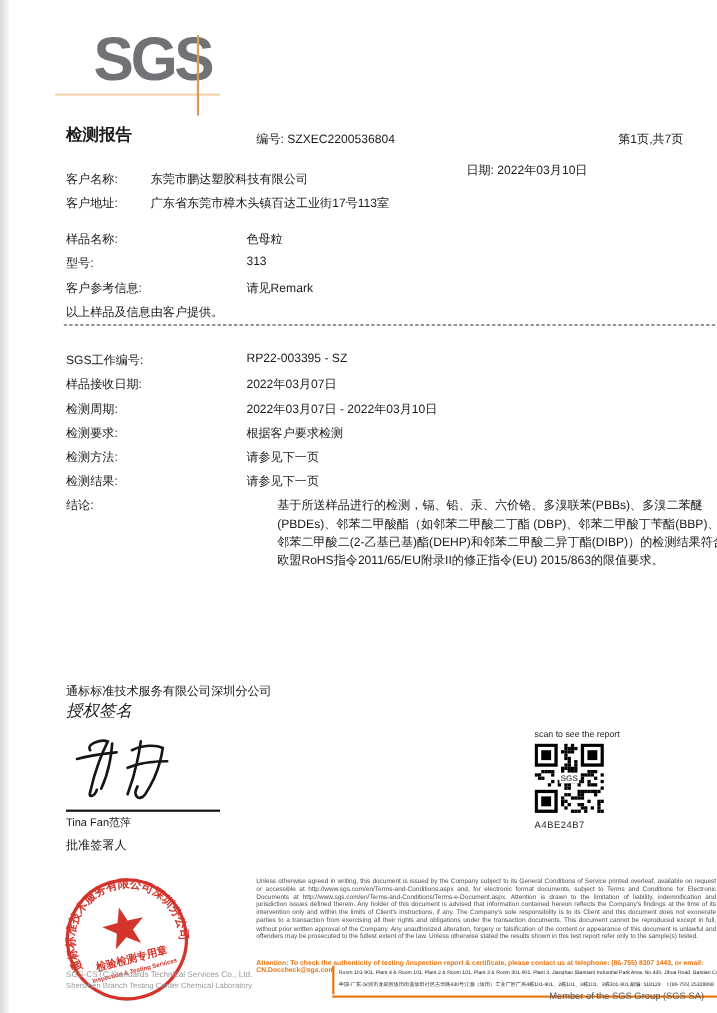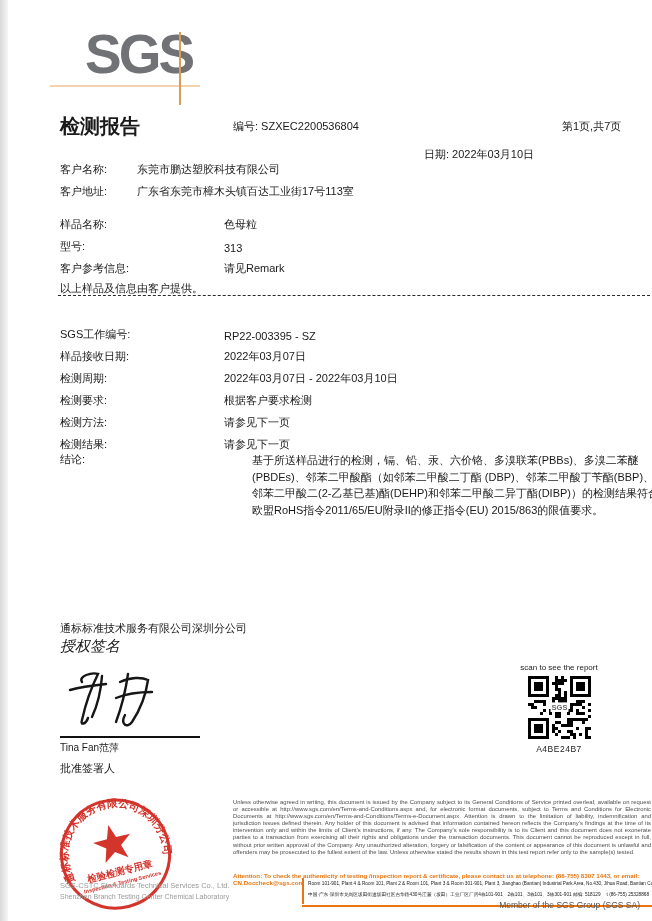--- a/index.html
+++ b/index.html
@@ -10,45 +10,45 @@
     padding-left:12px;
   }
   .page-edge{position:absolute;left:0;top:0;width:8px;height:100%;
     background:linear-gradient(to right,#d9d9d9,#f6f6f6);}
   
   .sgs-logo{position:absolute;left:84px;top:26px;font-size:56px;font-weight:bold;
     color:#717275;letter-spacing:-3px;line-height:1;transform:scaleX(.98);}
   .logo-hline{position:absolute;left:50px;top:85px;width:150px;height:2px;background:#f2d3ae;}
   .logo-vline{position:absolute;left:179px;top:32px;width:2px;height:73px;background:#dd9a52;}
   
-  .report-title{position:absolute;left:60px;top:113px;font-size:20px;font-weight:bold;}
+  .report-title{position:absolute;left:60px;top:113px;font-size:15px;font-weight:bold;}
   .hdr{position:absolute;top:119px;font-size:11px;text-align:right;}
   .hdr-no{left:233px;} .hdr-date{left:424px;margin-top:28px;} .hdr-page{left:562px;}
   
   .rows{position:absolute;left:60px;font-size:11px;}
-  .row{display:flex;height:22px;align-items:flex-end;}
+  .row{display:flex;height:22px;align-items:flex-start;}
   .row .lbl{flex:0 0 77px;}
   .row.wide .lbl{flex:0 0 164px;}
   .client-rows{top:155px;}
   .sample-rows{top:210px;}
   .job-rows{top:320px;}
   .note-row{height:20px;}
   .dashline{position:absolute;left:58px;top:295px;width:592px;border-top:1.5px dashed #2a2a2a;}
   .concl-row{display:flex;margin-top:0;gap:28px;}
   .concl-row .lbl{flex:0 0 164px;}
   .concl-text{width:410px;line-height:16.5px;}
   
   .sig-company{position:absolute;left:60px;top:621px;font-size:11px;}
   .sig-auth{position:absolute;left:60px;top:637px;font-size:15px;font-style:italic;}
   .sig-img{position:absolute;left:62px;top:660px;}
   .sig-line{position:absolute;left:60px;top:736px;width:140px;height:2px;background:#111;}
   .sig-name{position:absolute;left:60px;top:741px;font-size:10px;}
   .sig-role{position:absolute;left:60px;top:761px;font-size:11px;}
   
-  .qr-box{position:absolute;left:504px;top:663px;width:110px;text-align:center;}
+  .qr-box{position:absolute;left:486px;top:663px;width:110px;}
   .qr-caption{font-size:8px;color:#222;}
   .qr-grid{display:inline-block;margin-top:4px;line-height:0;}
   .qr-code-text{font-size:8.5px;color:#222;letter-spacing:.5px;margin-top:1px;}
   
   .stamp{position:absolute;left:58px;top:796px;transform:rotate(-14deg);opacity:.93;}
   
   .disclaimer{position:absolute;left:233px;top:799px;width:418px;font-size:5.9px;
     line-height:7.1px;color:#4d4d4d;text-align:justify;}
   .attention{position:absolute;left:233px;top:872px;width:418px;font-size:6.2px;
     line-height:7.4px;font-weight:bold;color:#e87511;}

